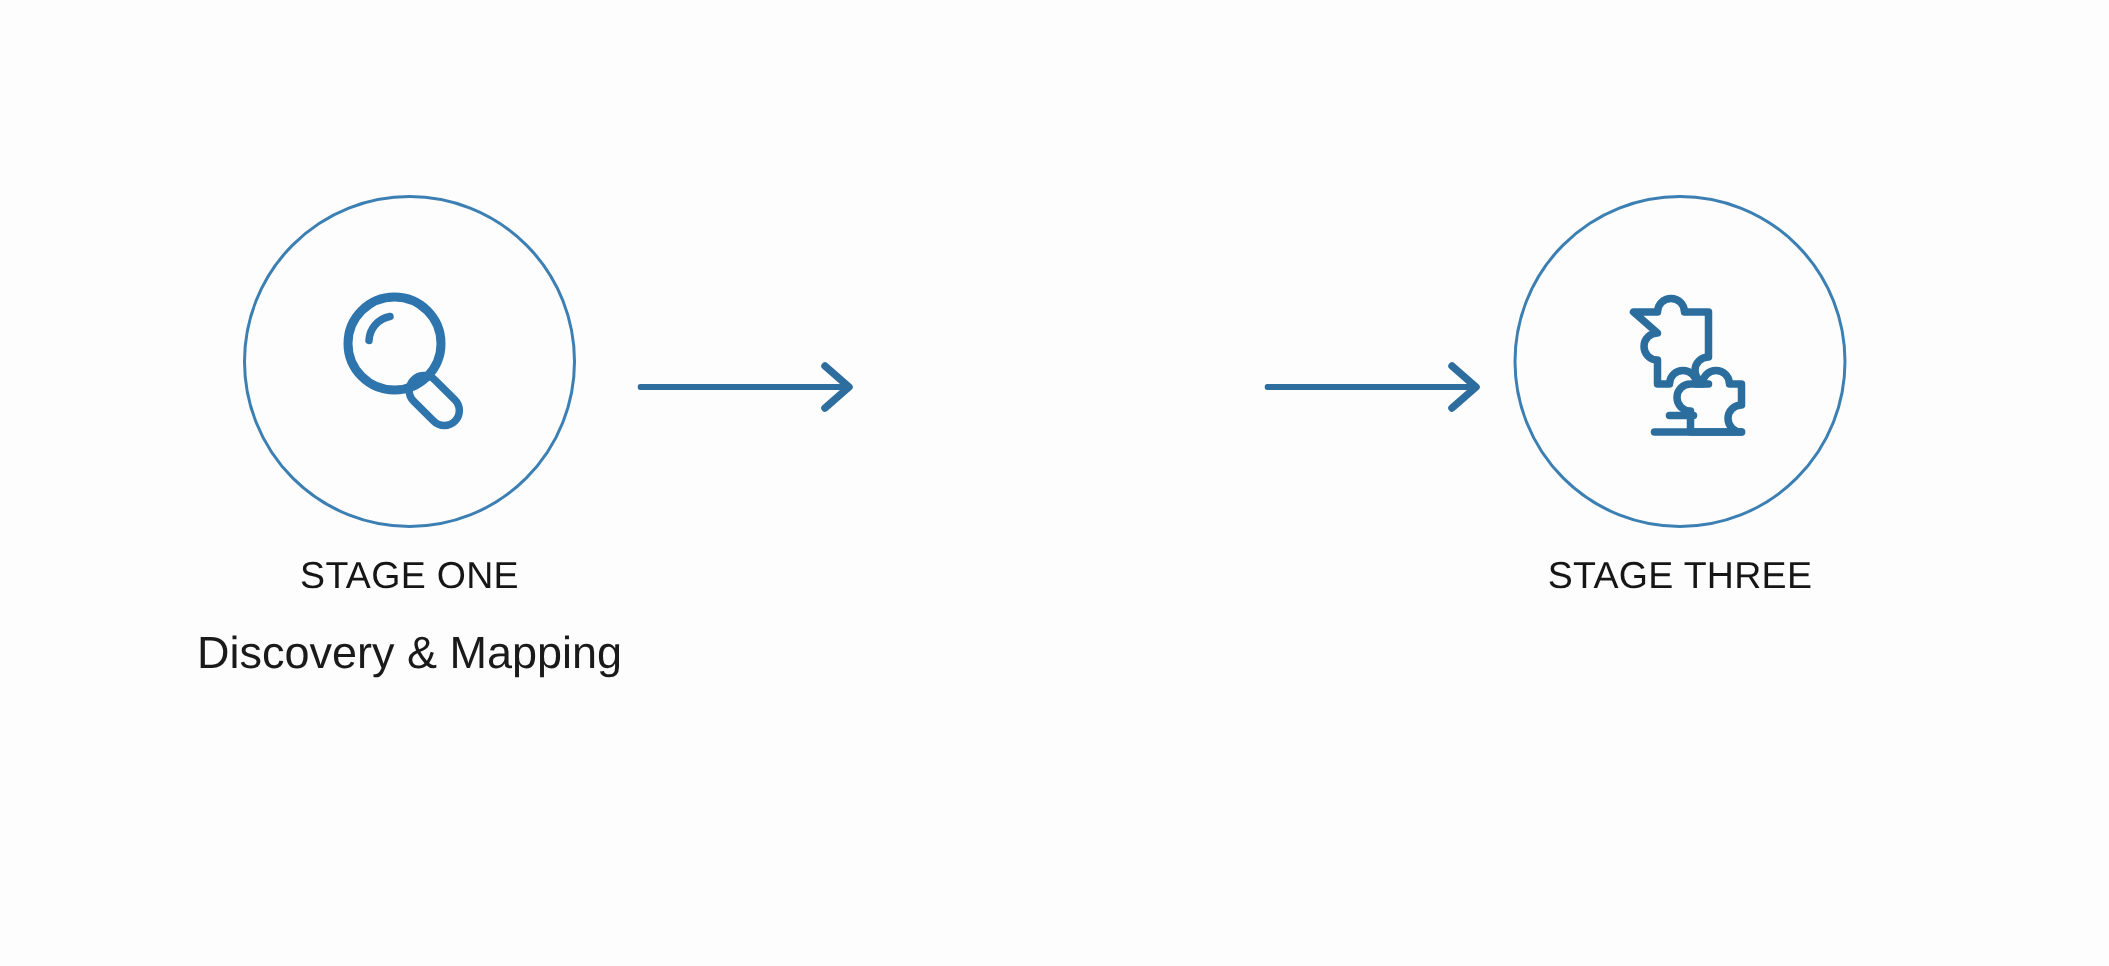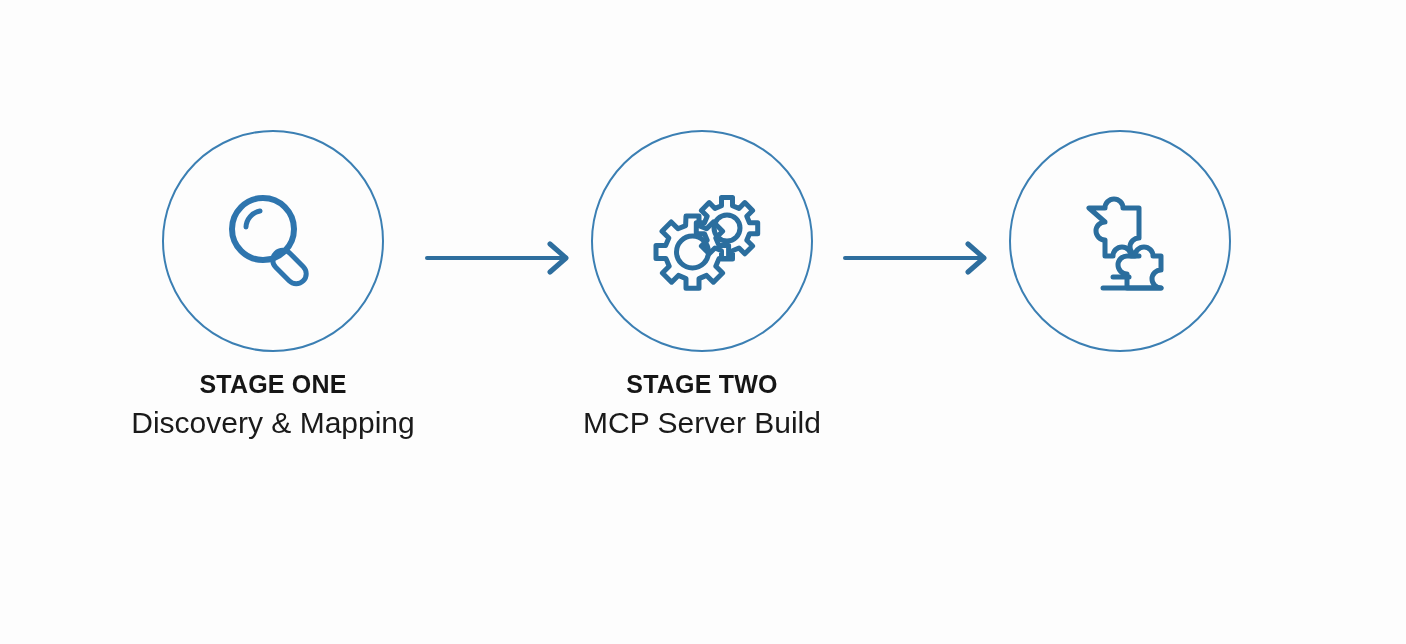--- a/index.html
+++ b/index.html
@@ -44,28 +44,28 @@
   }
   .icon-svg { display: block; }
 
   .labels {
     margin-top: 20px;
     text-align: center;
     line-height: 1;
   }
   .stage-title {
     font-size: 25px;
-    font-weight: bold;
+    font-weight: normal;
     color: #161616;
     letter-spacing: 0.2px;
     white-space: nowrap;
     text-align: center;
   }
   .stage-sub {
-    margin-top: 11px;
+    margin-top: 24px;
     font-size: 30px;
     font-weight: normal;
     color: #1a1a1a;
     white-space: nowrap;
   }
 
   .arrow {
     position: absolute;
     top: 240px;
     width: 150px;
@@ -95,40 +95,20 @@
     </div>
   </div>
 
   <div class="arrow arrow-1">
     <svg class="icon-svg" width="150" height="36" viewBox="0 0 150 36" fill="none">
       <line x1="2" y1="18" x2="136" y2="18" stroke="#2e6e9e" stroke-width="4" stroke-linecap="round"></line>
       <polyline points="125,4 141,18 125,32" stroke="#2e6e9e" stroke-width="5" stroke-linecap="round" stroke-linejoin="round" fill="none"></polyline>
     </svg>
   </div>
 
-  <div class="stage stage-2">
-    <div class="circle">
-      <span>
-        <svg class="icon-svg" width="130" height="130" viewBox="0 0 130 130" fill="none">
-          <g stroke="#2b6e9e" stroke-width="5" stroke-linejoin="round" stroke-linecap="round" fill="none">
-
-            <path d="M84.5 21.5h11v8.2l6.5 2.7 5.8-5.8 7.8 7.8-5.8 5.8 2.7 6.5h8.2v11h-8.2l-2.7 6.5 5.8 5.8-7.8 7.8-5.8-5.8-6.5 2.7v8.2h-11v-8.2l-6.5-2.7-5.8 5.8-7.8-7.8 5.8-5.8-2.7-6.5h-8.2v-11h8.2l2.7-6.5-5.8-5.8 7.8-7.8 5.8 5.8 6.5-2.7z"></path>
-            <circle cx="90" cy="52" r="13"></circle>
-
-            <path d="M49 40h13v9.6l7.6 3.2 6.8-6.8 9.2 9.2-6.8 6.8 3.2 7.6h9.6v13h-9.6l-3.2 7.6 6.8 6.8-9.2 9.2-6.8-6.8-7.6 3.2v9.6h-13v-9.6l-7.6-3.2-6.8 6.8-9.2-9.2 6.8-6.8-3.2-7.6H19v-13h9.6l3.2-7.6-6.8-6.8 9.2-9.2 6.8 6.8 7.6-3.2z"></path>
-            <circle cx="55.5" cy="76" r="16"></circle>
-          </g>
-        </svg>
-      </span>
-    </div>
-    <div class="labels">
-      <div class="stage-title">STAGE TWO</div>
-      <div class="stage-sub">MCP Server Build</div>
-    </div>
-  </div>
 
   <div class="arrow arrow-2">
     <svg class="icon-svg" width="150" height="36" viewBox="0 0 150 36" fill="none">
       <line x1="2" y1="18" x2="136" y2="18" stroke="#2e6e9e" stroke-width="4" stroke-linecap="round"></line>
       <polyline points="125,4 141,18 125,32" stroke="#2e6e9e" stroke-width="5" stroke-linecap="round" stroke-linejoin="round" fill="none"></polyline>
     </svg>
   </div>
 
   <div class="stage stage-3">
     <div class="circle">
@@ -142,16 +122,17 @@
             <path d="M72 80h8a9 9 0 1 1 18 0h8v14a9 9 0 1 0 0 18v-0
                      h-34v-14a9 9 0 1 1 0-18z"></path>
 
             <line x1="58" y1="101" x2="74" y2="101"></line>
             <line x1="48" y1="112" x2="106" y2="112"></line>
           </g>
         </svg>
       </span>
     </div>
     <div class="labels">
+      <div class="stage-title">STAGE THREE</div>
     </div>
   </div>
 
 </div>
 
 </body></html>

